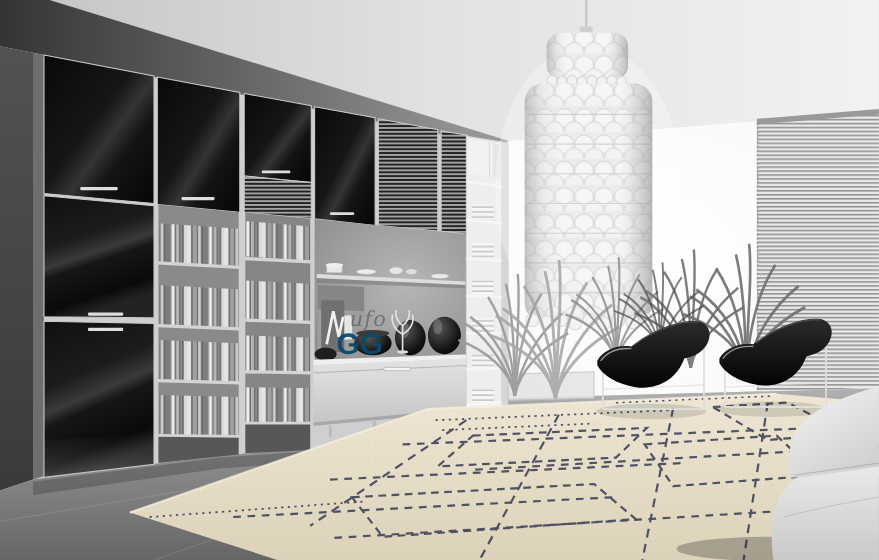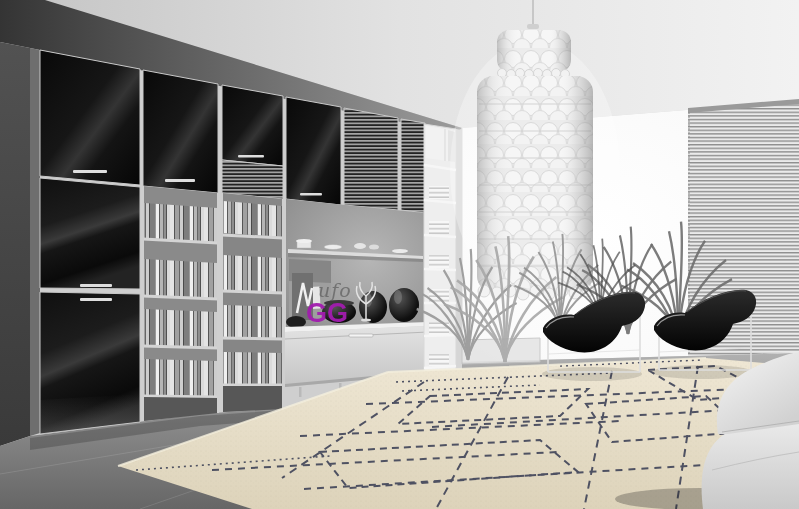--- a/index.html
+++ b/index.html
@@ -10,21 +10,21 @@
     --sofa-grey:#dedede; --chandelier-white:#f4f4f4; --plant-grey:#8e8e8e;
   }
   html,body{margin:0;padding:0;background:#222;}
   .stage{position:relative;width:799px;height:509px;overflow:hidden;background:#cfcfcf;
          font-family:"Liberation Sans",sans-serif;}
   .stage svg{position:absolute;left:0;top:0;}
   .watermark{position:absolute;left:306px;top:279px;width:90px;pointer-events:none;}
   .wm-script{font-family:"DejaVu Serif",serif;font-style:italic;font-size:19px;
              color:#4a4a4a;opacity:.55;margin-left:12px;letter-spacing:1px;}
   .wm-main{font-family:"Liberation Sans",sans-serif;font-weight:800;font-size:27px;
-           line-height:24px;color:#a21caf;opacity:.95;letter-spacing:0px;}
+           line-height:24px;color:#0c4a6e;opacity:.95;letter-spacing:0px;}
 </style>
 </head>
 <body>
 
 <div class="stage">
 <svg width="799" height="509" viewBox="0 0 799 509">
   <defs>
     <linearGradient id="ceilGrad" x1="0" y1="0" x2="1" y2="0">
       <stop offset="0" stop-color="#c3c3c3"></stop>
           <stop offset="0.5" stop-color="#e2e2e2"></stop>

